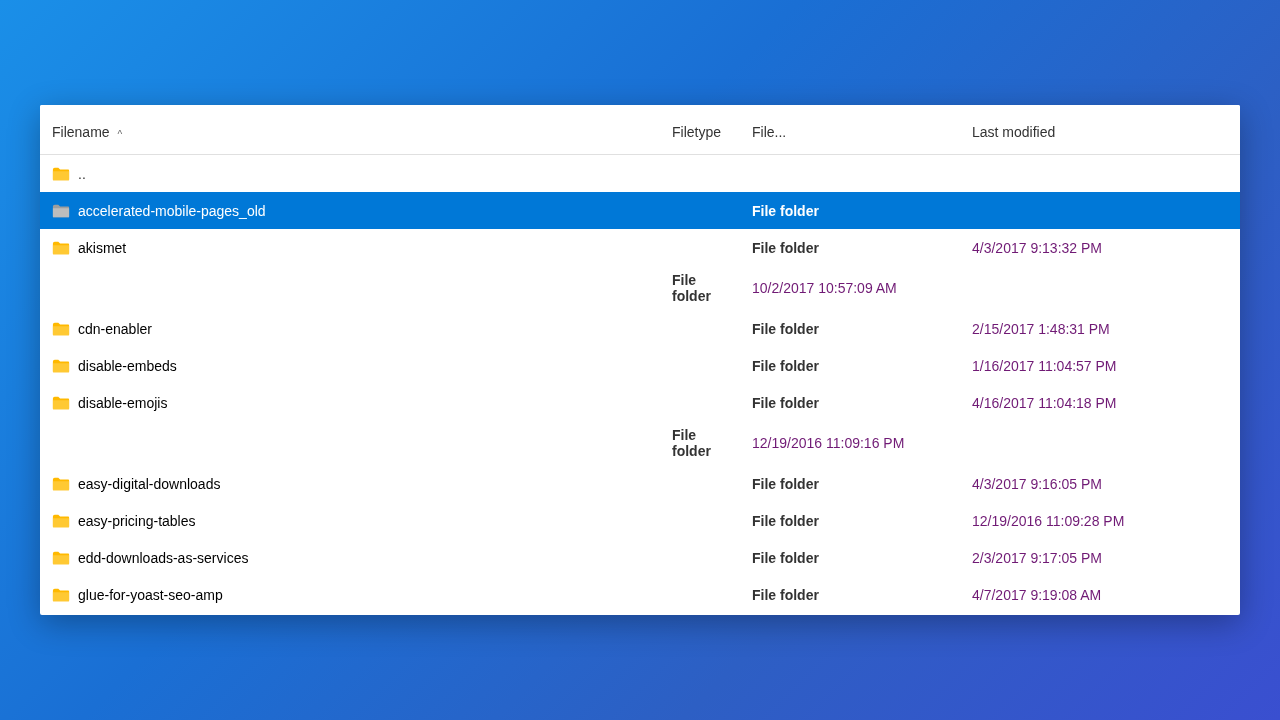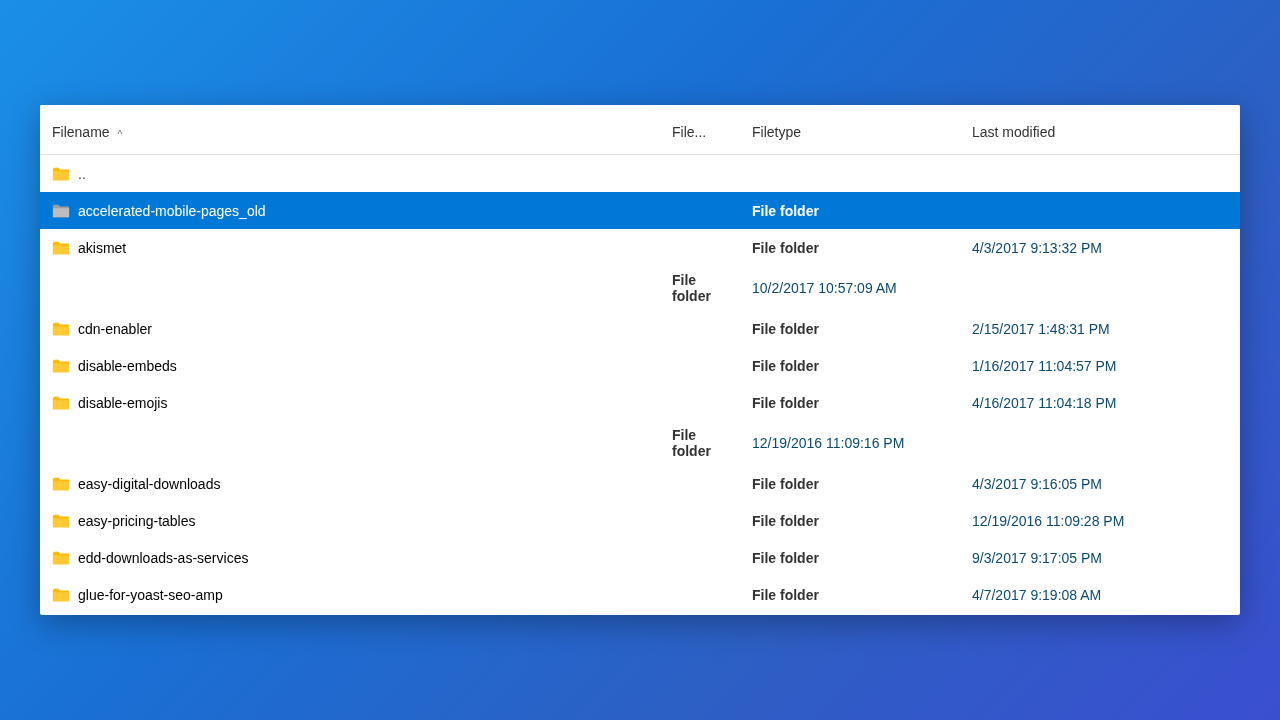--- a/index.html
+++ b/index.html
@@ -99,21 +99,21 @@
     .filetype-cell {
       padding: 6px 12px;
       font-size: 14px;
       color: #333;
       font-weight: bold;
     }
 
     .modified-cell {
       padding: 6px 12px;
       font-size: 14px;
-      color: #0c4a6e;
+      color: #701a75;
     }
 
     .folder-icon {
       width: 18px;
       height: 16px;
       flex-shrink: 0;
       position: relative;
       display: inline-block;
     }
 
@@ -143,24 +143,24 @@
 </head>
 <body>
 
 <div class="file-manager">
   <div class="table-header">
     <div class="header-cell">
       <span>Filename</span>
       <span class="sort-arrow">^</span>
     </div>
     <div class="header-cell">
+      <span>Filetype</span>
+    </div>
+    <div class="header-cell">
       <span>File...</span>
-    </div>
-    <div class="header-cell">
-      <span>Filetype</span>
     </div>
     <div class="header-cell">
       <span>Last modified</span>
     </div>
   </div>
 
   <div class="table-body">
 
   <div class="table-row parent-row">
     <div class="filename-cell">
@@ -271,21 +271,21 @@
       <div class="table-row">
     <div class="filename-cell">
       <span class="folder-icon"><svg viewBox="0 0 20 16" xmlns="http://www.w3.org/2000/svg">
     <path d="M1 3 Q1 1 3 1 L7 1 L9 3 L18 3 Q19 3 19 4 L19 14 Q19 15 18 15 L2 15 Q1 15 1 14 Z" fill="#FFB900"></path>
     <path d="M1 5 L19 5 L19 14 Q19 15 18 15 L2 15 Q1 15 1 14 Z" fill="#FFC933"></path>
   </svg></span>
       <span>edd-downloads-as-services</span>
     </div>
     <div class="filesize-cell"></div>
     <div class="filetype-cell">File folder</div>
-    <div class="modified-cell">9/3/2017 9:17:05 PM</div>
+    <div class="modified-cell">2/3/2017 9:17:05 PM</div>
   </div>
       <div class="table-row">
     <div class="filename-cell">
       <span class="folder-icon"><svg viewBox="0 0 20 16" xmlns="http://www.w3.org/2000/svg">
     <path d="M1 3 Q1 1 3 1 L7 1 L9 3 L18 3 Q19 3 19 4 L19 14 Q19 15 18 15 L2 15 Q1 15 1 14 Z" fill="#FFB900"></path>
     <path d="M1 5 L19 5 L19 14 Q19 15 18 15 L2 15 Q1 15 1 14 Z" fill="#FFC933"></path>
   </svg></span>
       <span>glue-for-yoast-seo-amp</span>
     </div>
     <div class="filesize-cell"></div>

